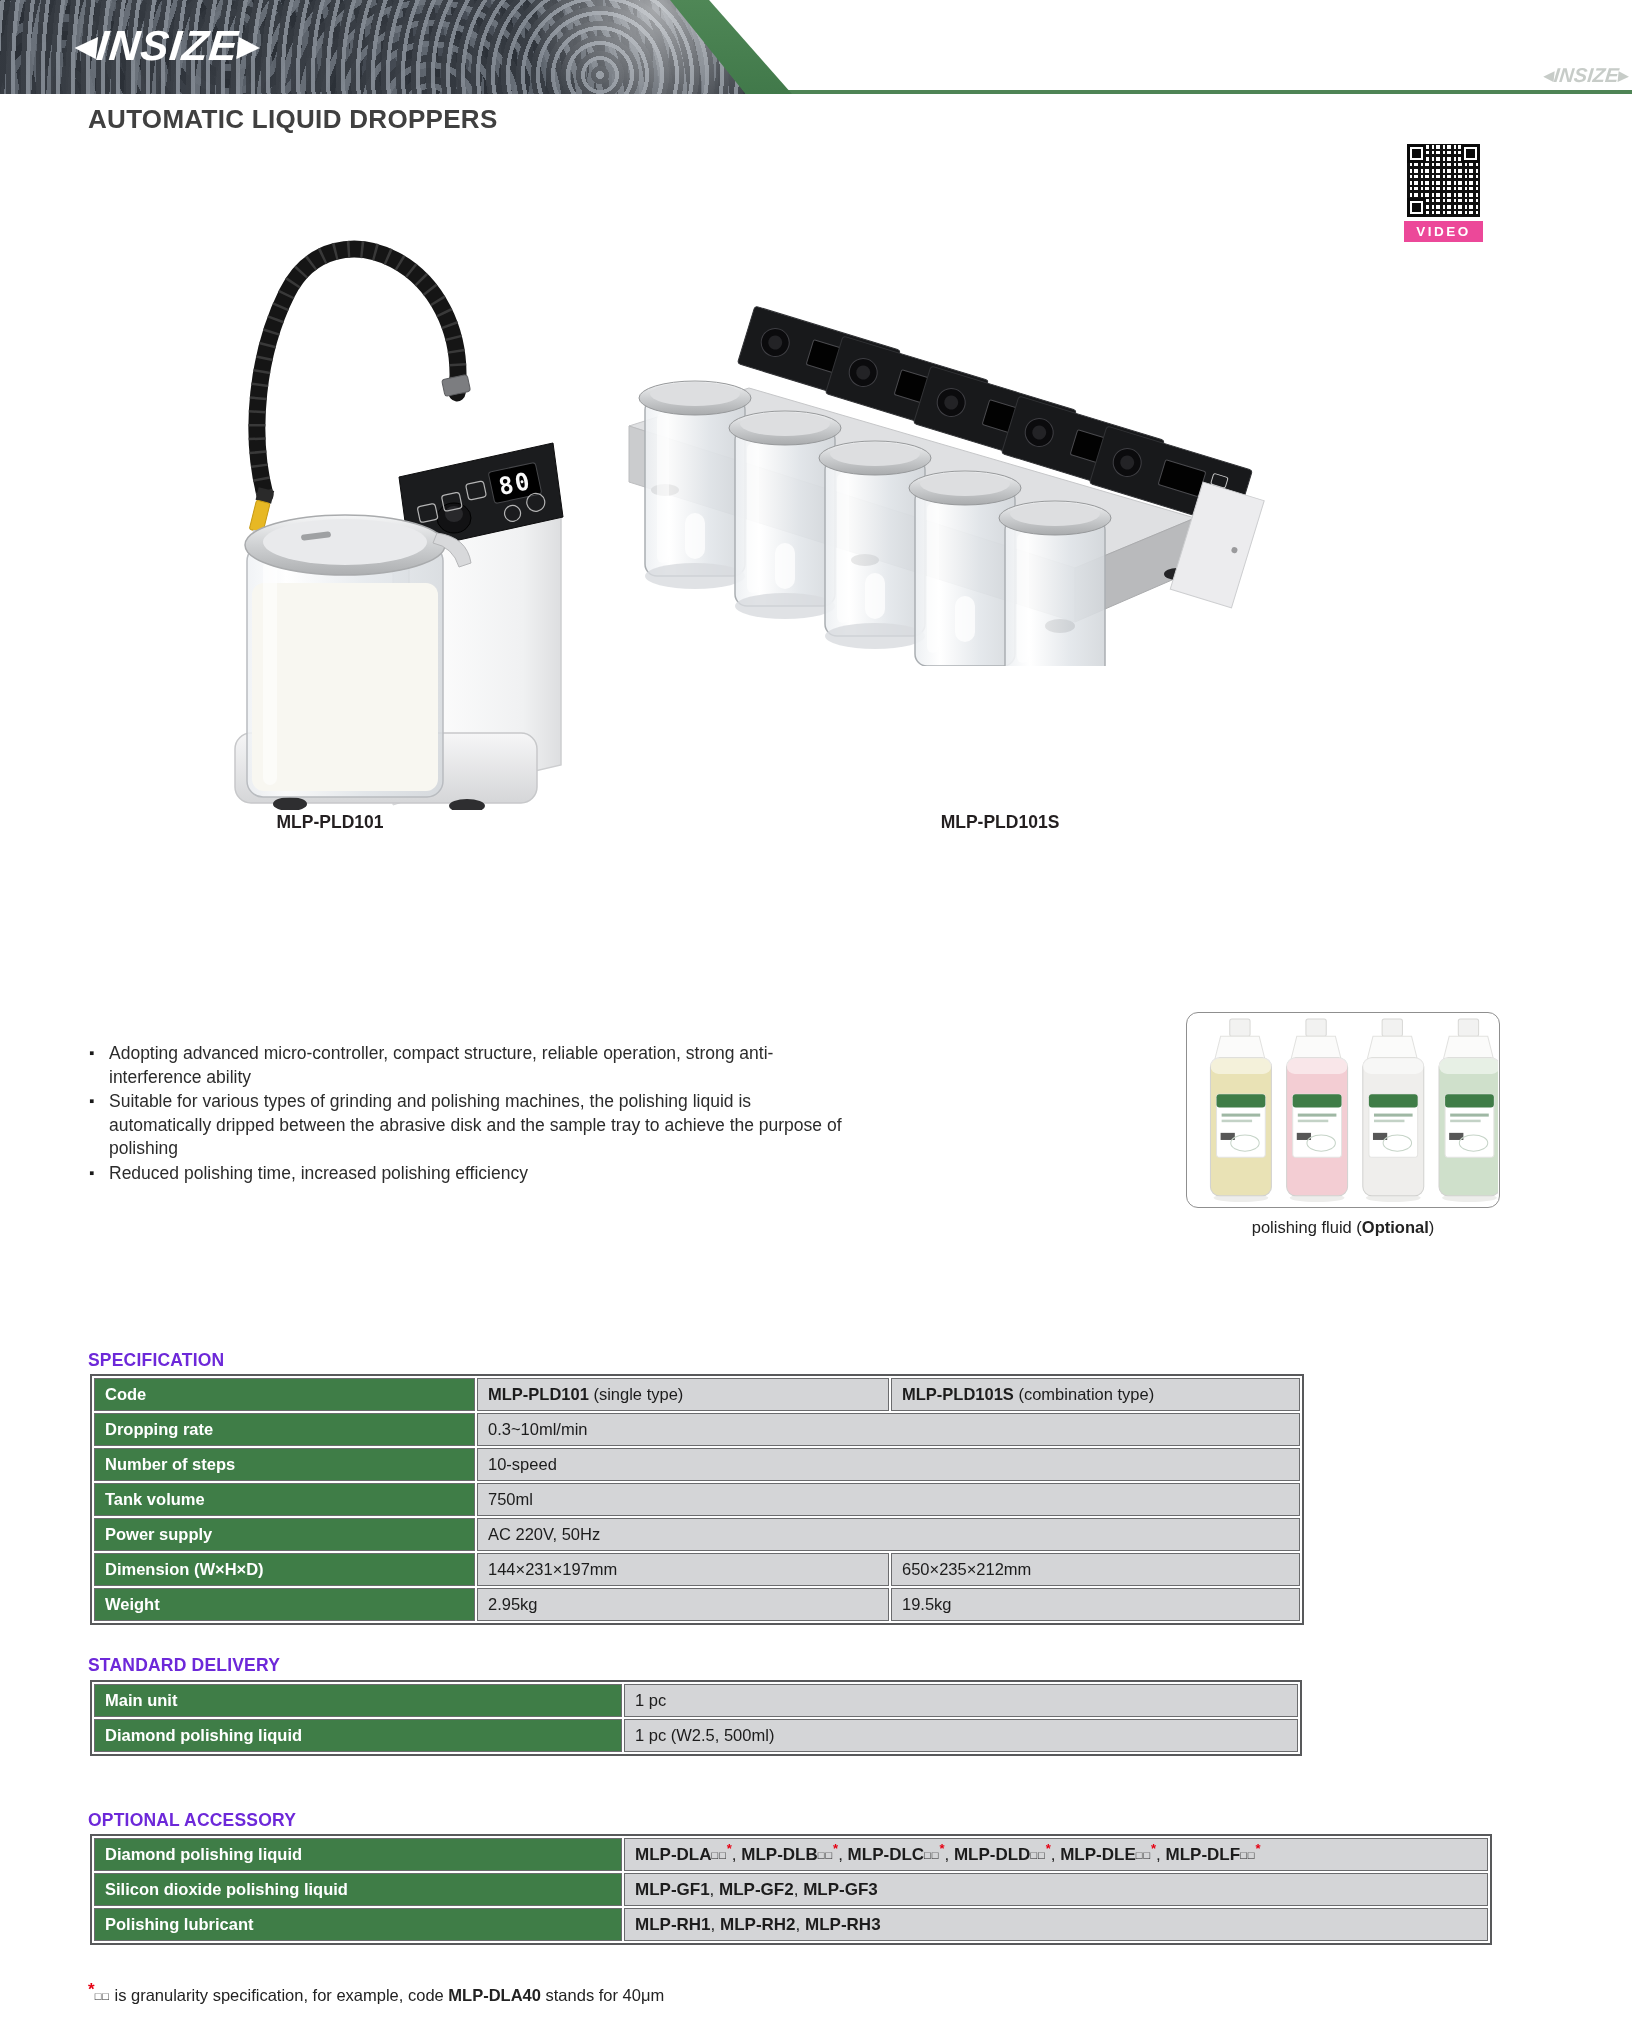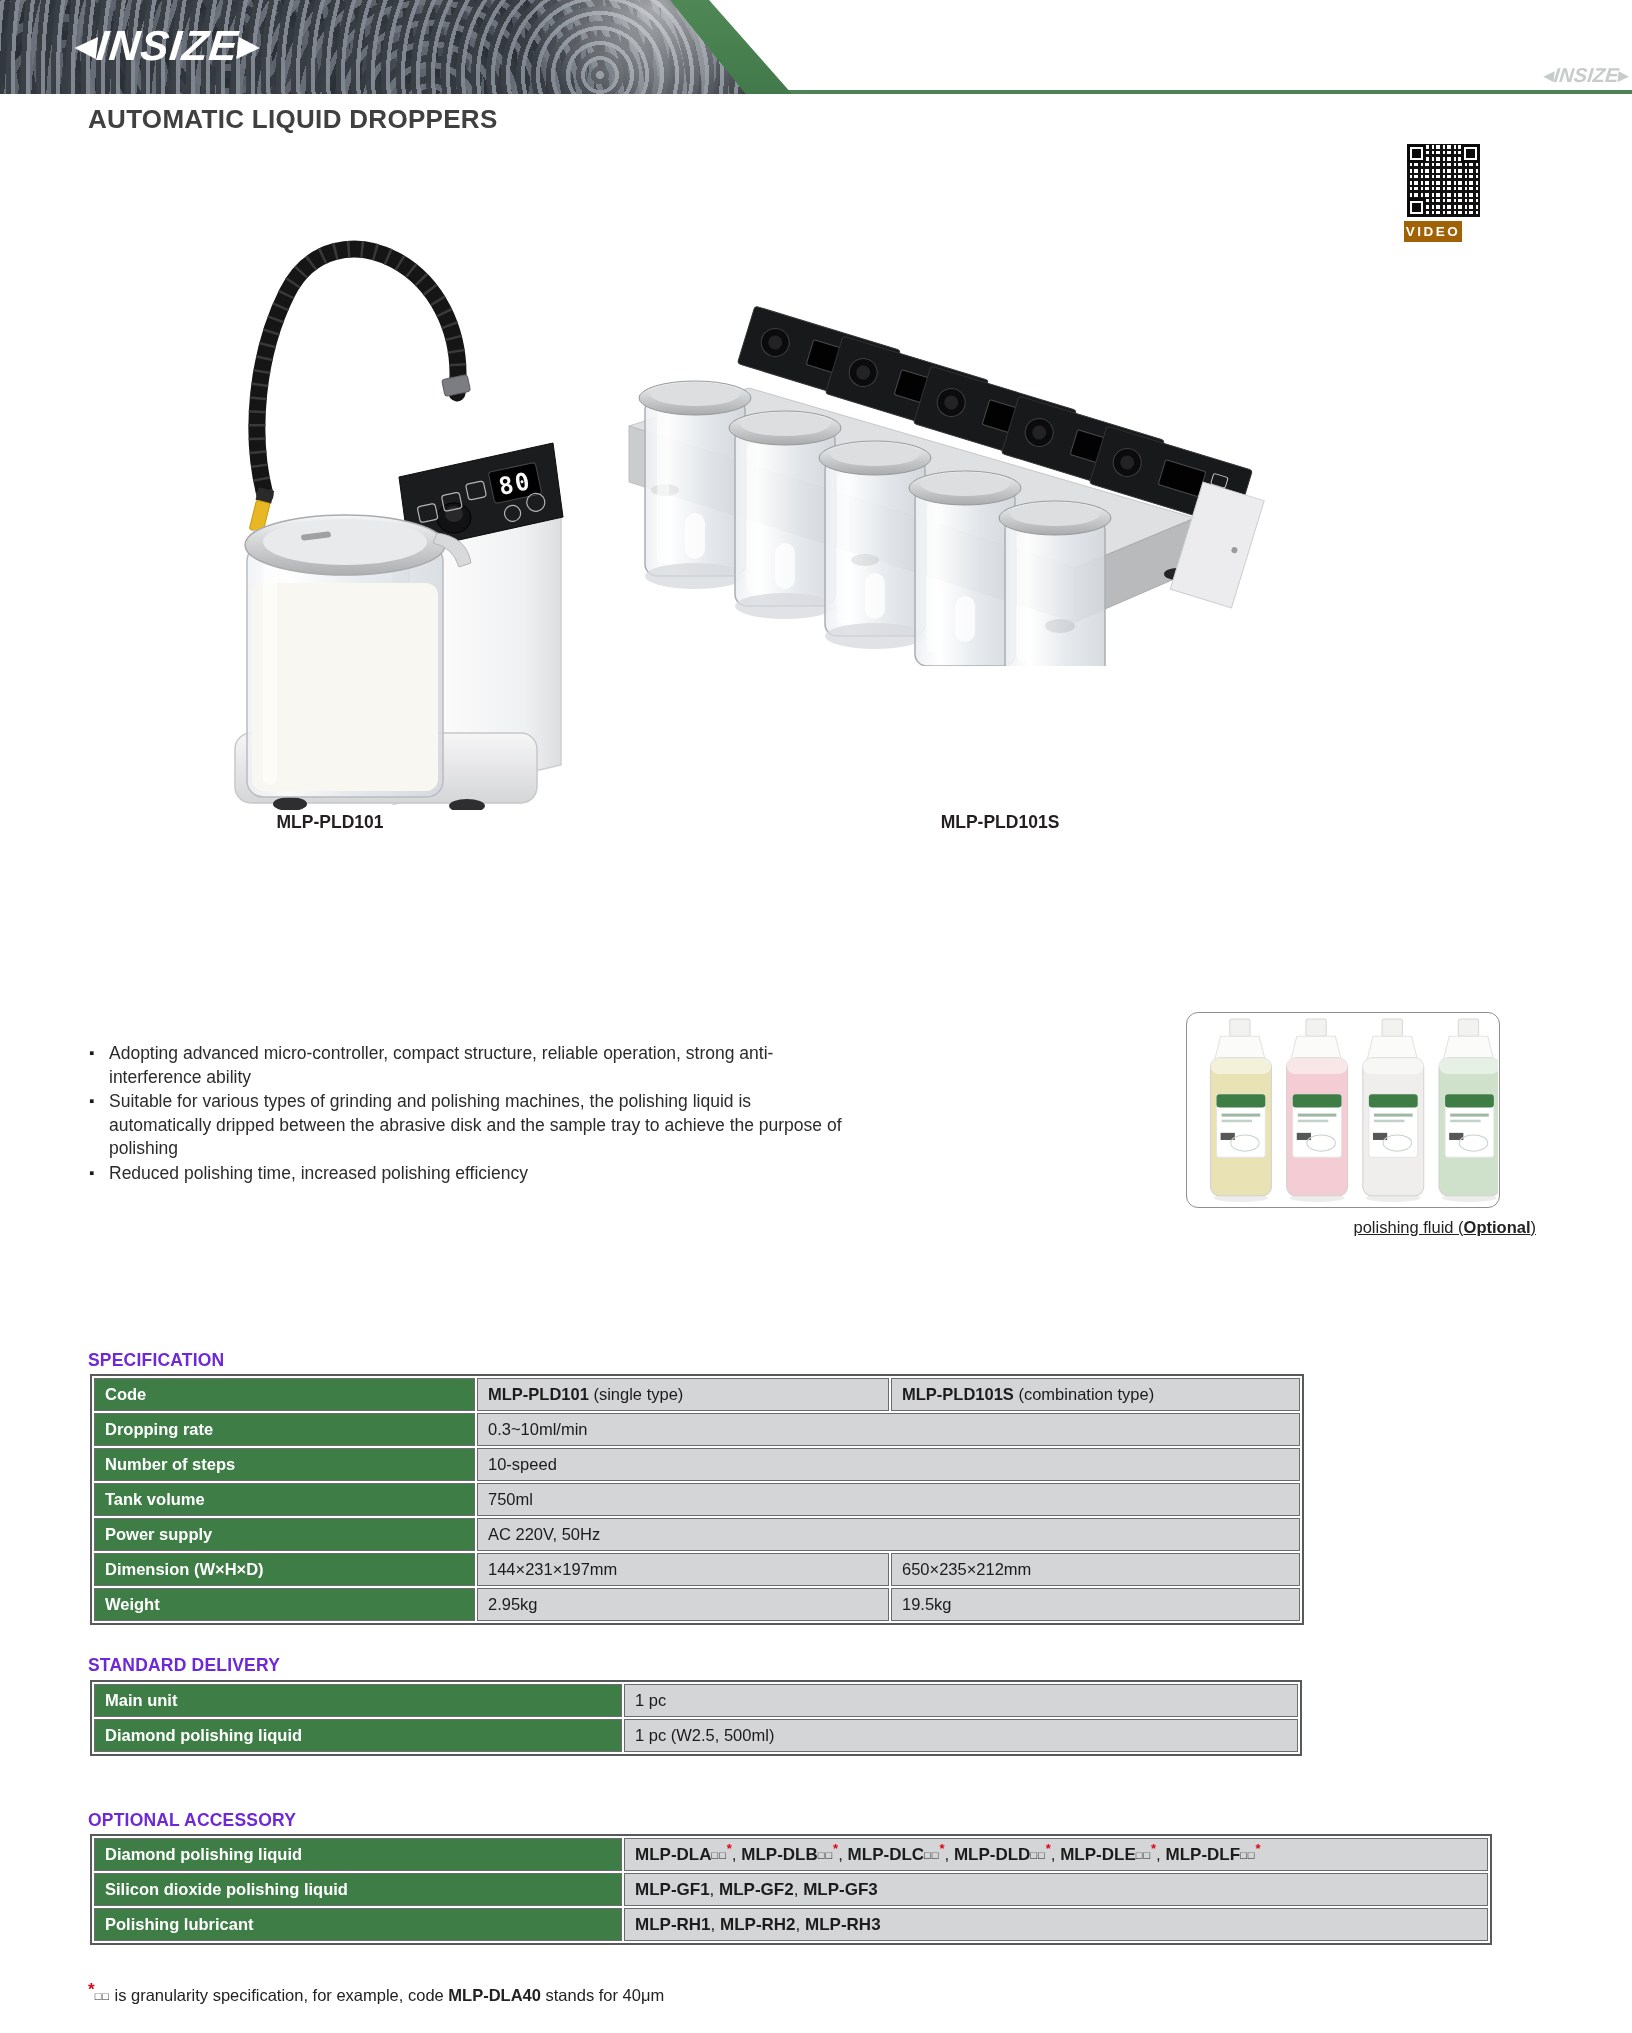--- a/index.html
+++ b/index.html
@@ -45,39 +45,39 @@
   .qr-noise {
     position:absolute; inset:3px;
     background-image:
       repeating-linear-gradient(90deg, #101010 0 3px, transparent 3px 5px, #101010 5px 7px, transparent 7px 11px),
       repeating-linear-gradient(0deg, #101010 0 3px, #ffffff 3px 6px, #101010 6px 8px, #ffffff 8px 12px);
   }
   .qf { position:absolute; width:19px; height:19px; background:#fff; border:3px solid #0a0a0a; box-sizing:border-box; }
   .qf::after { content:""; position:absolute; inset:2px; background:#0a0a0a; }
   .qf.tl { left:3px; top:3px; } .qf.tr { right:3px; top:3px; } .qf.bl { left:3px; bottom:3px; }
   .video-badge {
-    position:absolute; left:1404px; top:221px; width:58px; height:21px; background:#a16207;
+    position:absolute; left:1404px; top:221px; width:79px; height:21px; background:#ec4899;
     color:#fff; font-size:13.5px; font-weight:bold; letter-spacing:2.5px; text-align:center; line-height:21px;
   }
 
   
   .product-single { position:absolute; left:205px; top:215px; width:360px; height:595px; }
   .product-combo  { position:absolute; left:615px; top:276px; width:700px; height:390px; }
   .product-label  { position:absolute; top:812px; height:24px; font-size:17.5px; font-weight:bold; color:#231f20; text-align:center; }
   .product-label.p1 { left:205px; width:250px; }
   .product-label.p2 { left:850px; width:300px; }
 
   
   .features { position:absolute; left:88px; top:1042px; width:762px; margin:0; padding:0; list-style:none; }
   .features li { position:relative; padding-left:21px; font-size:17.5px; line-height:23.5px; color:#2b2b2b; margin-bottom:1px; }
   .features li::before { content:"▪"; position:absolute; left:1px; top:-1px; font-size:15px; color:#1a1a1a; }
 
   
   .fluid-box { position:absolute; left:1186px; top:1012px; width:314px; height:196px; border:1.5px solid #8f8f8f; border-radius:12px; background:#fff; box-sizing:border-box; }
-  .fluid-caption { position:absolute; left:1150px; top:1218px; width:386px; text-align:right; font-size:16.5px; color:#222;text-decoration:underline; }
+  .fluid-caption { position:absolute; left:1150px; top:1218px; width:386px; text-align:center; font-size:16.5px; color:#222; }
 
   
   .section-heading { position:absolute; font-size:17.5px; font-weight:bold; color:#6d28d9; letter-spacing:.2px; }
   .h-spec { left:88px; top:1350px; } .h-del { left:88px; top:1655px; } .h-opt { left:88px; top:1810px; }
   table.data-table { position:absolute; border-collapse:separate; border-spacing:2px; background:#fff; border:2px solid #58595b; table-layout:fixed; }
   .t-spec { left:90px; top:1374px; width:1210px; }
   .t-del  { left:90px; top:1680px; width:1210px; }
   .t-opt  { left:90px; top:1834px; width:1400px; }
   table.data-table td { border:1px solid #6b6c6e; font-size:16.5px; height:33px; padding:0 10px; overflow:hidden; white-space:nowrap; box-sizing:border-box; }
   td.cell-green { background:#3f7d47; color:#ffffff; font-weight:bold; }

